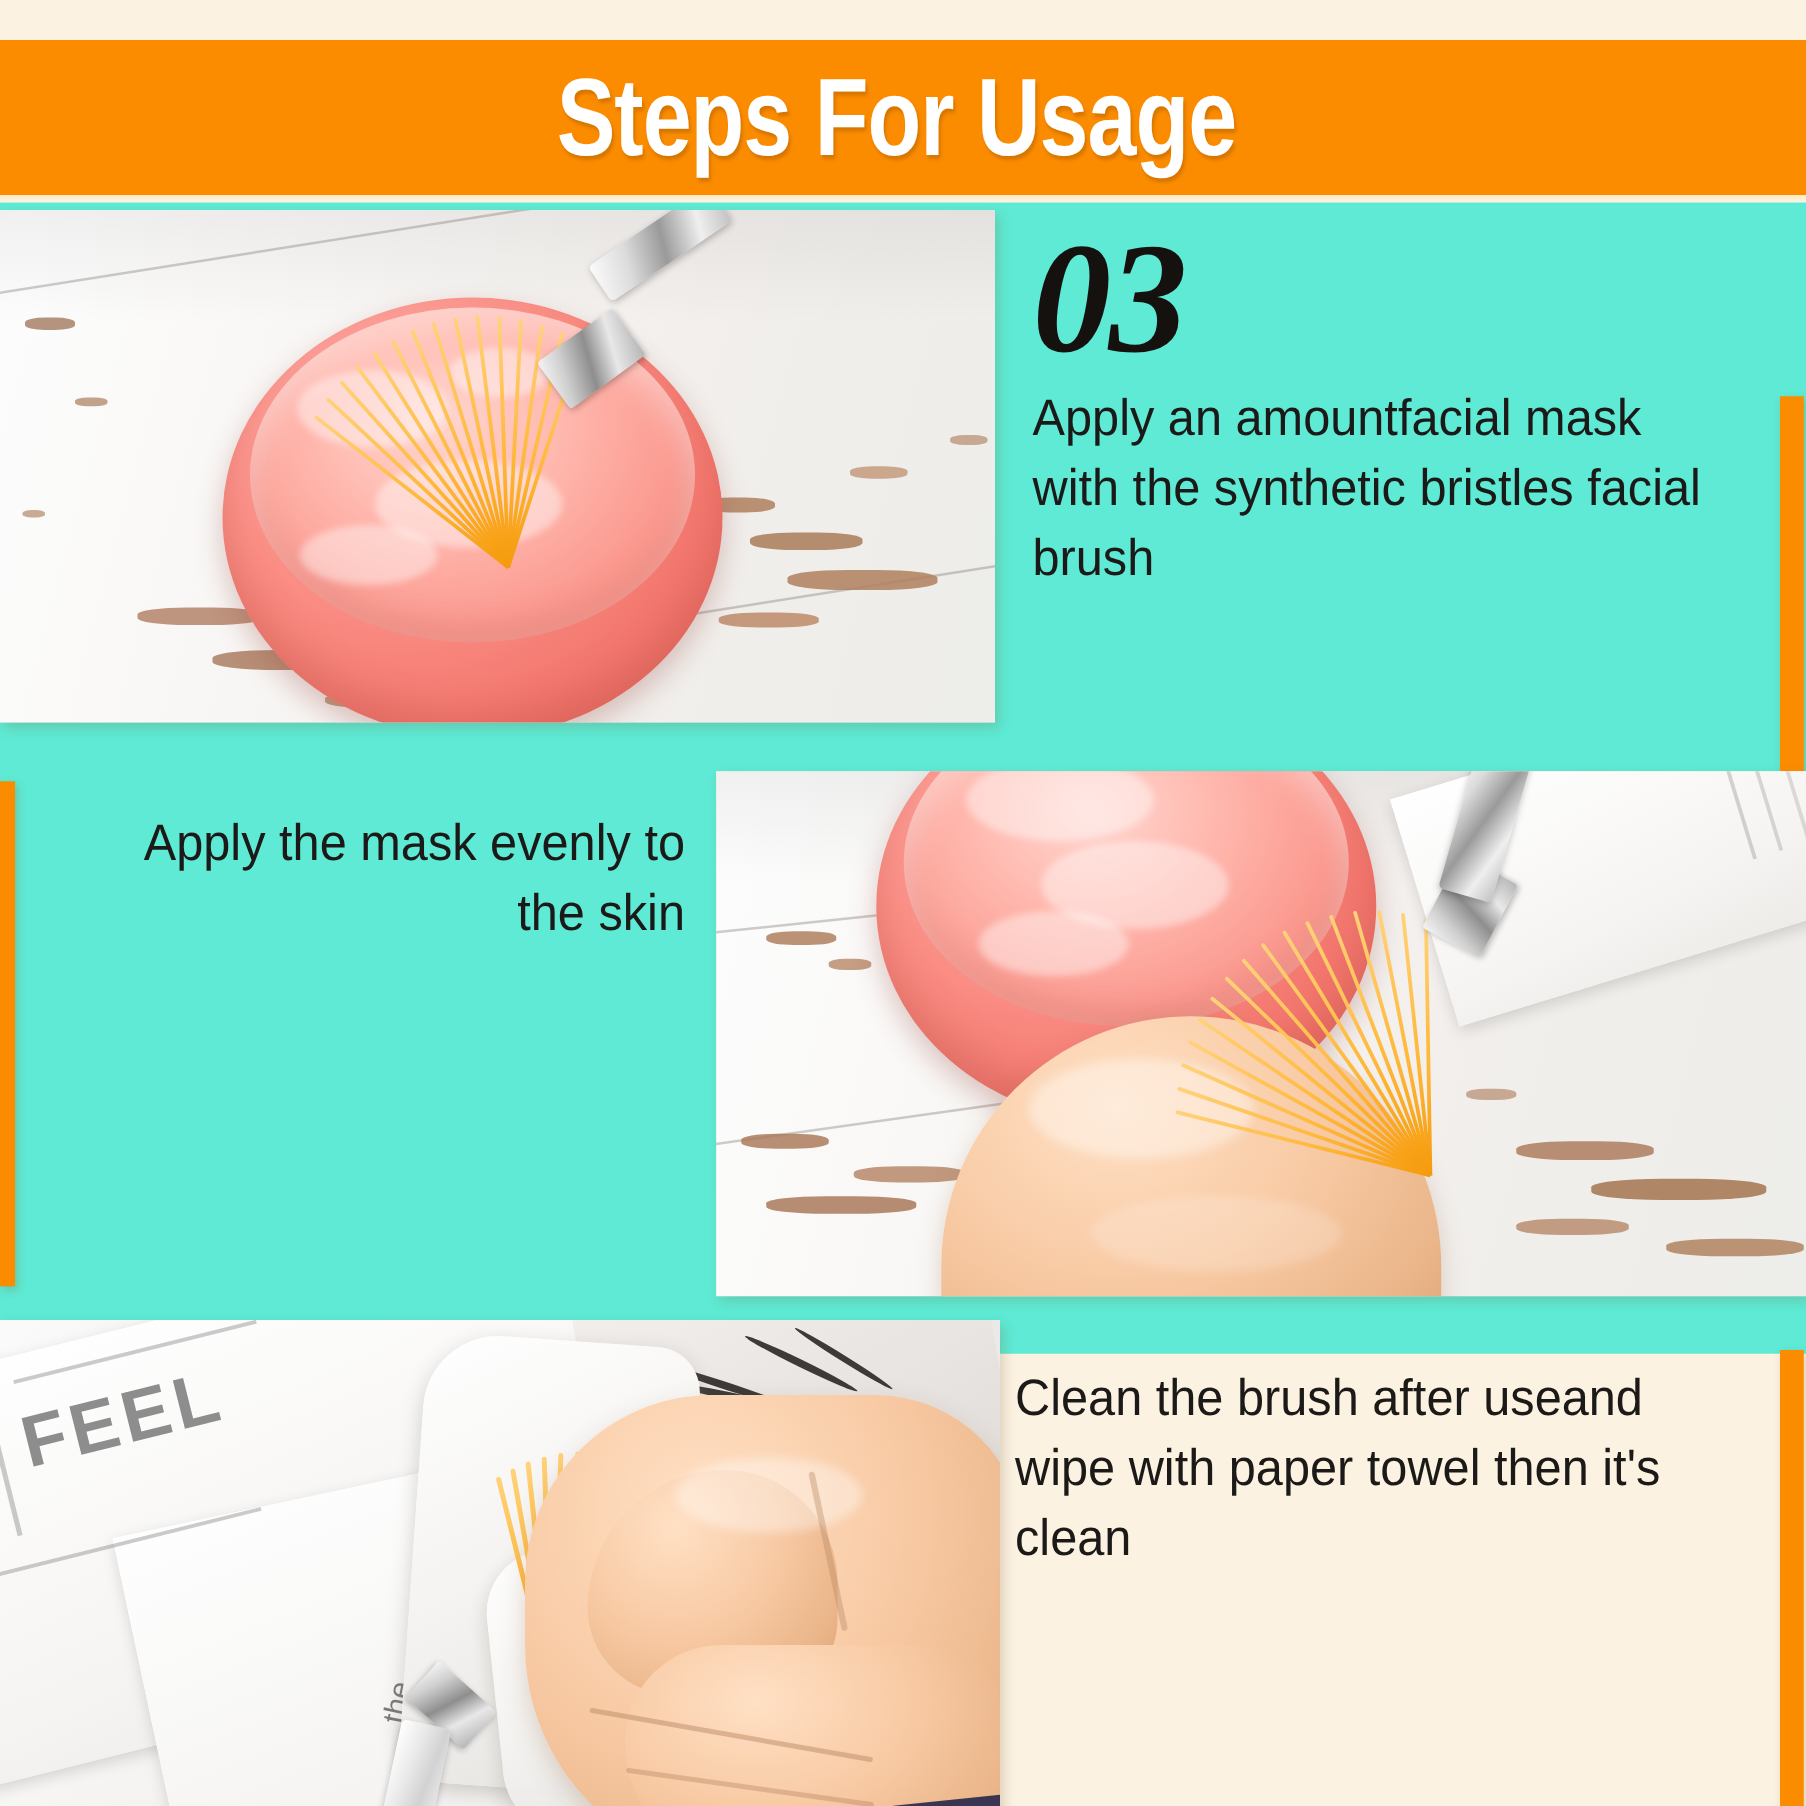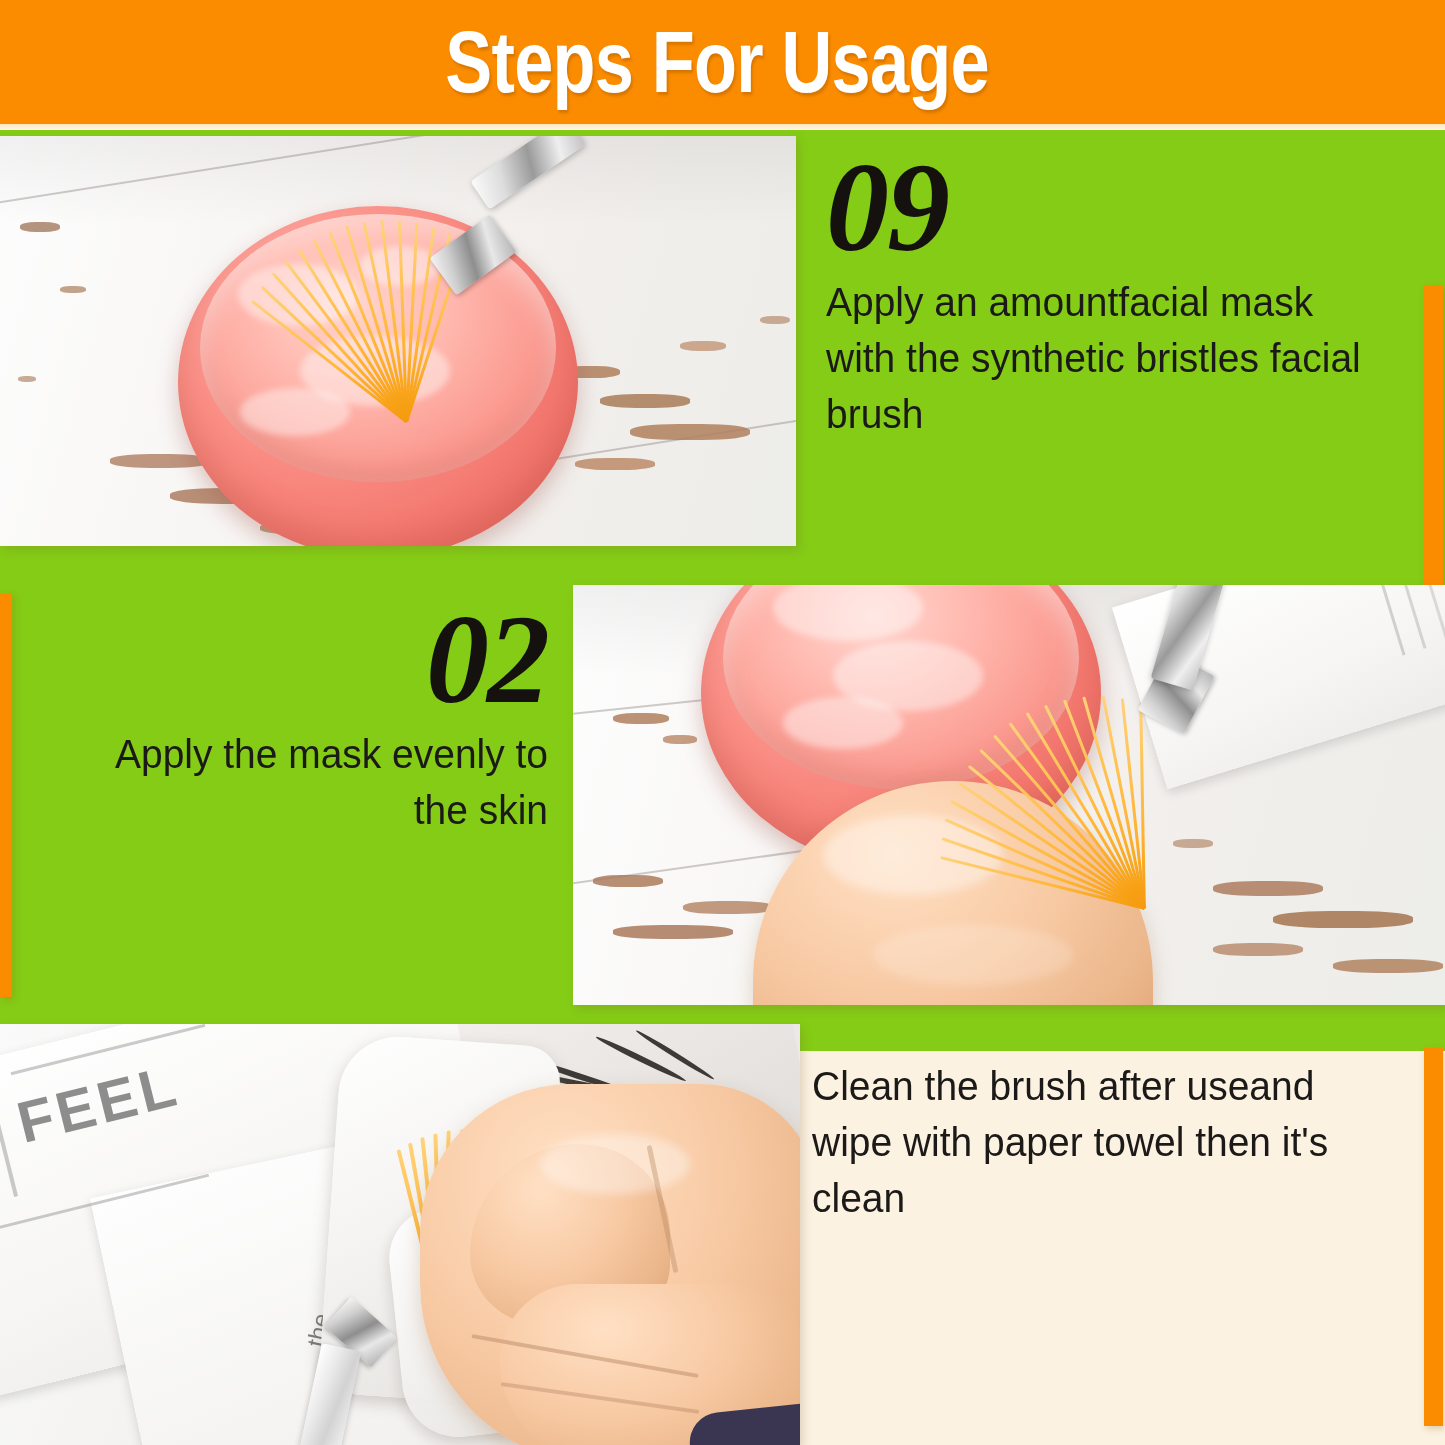--- a/index.html
+++ b/index.html
@@ -5,21 +5,22 @@
   * { margin:0; padding:0; box-sizing:border-box; }
   html, body {
     width:1445px; height:1445px;
     background:#FCF2E2;
     font-family:"Liberation Sans", sans-serif;
     overflow:hidden;
   }
   #page {
     position:relative;
     width:1445px; height:1051px;
-    background:#84cc16;
+    background:#5eead4;
+    margin-top:32px;
   }
 
   
   .header {
     position:absolute; left:0; top:0;
     width:1445px; height:124px;
     background:#FB8C00;
     display:flex; align-items:center; justify-content:center;
   }
   .header-title {
@@ -257,33 +258,32 @@
           <div class="bristle" style="height:196px; transform:rotate(14deg);"></div>
           <div class="bristle" style="height:193px; transform:rotate(19deg);"></div>
           <div class="bristle" style="height:189px; transform:rotate(24deg);"></div>
         </div>
         <div class="ferrule" style="left:436px; top:96px; width:74px; height:46px; transform:rotate(-36deg);"></div>
         <div class="handle" style="left:470px; top:10px; width:116px; height:34px; transform:rotate(-34deg);"></div>
       </div>
     </div>
 
     <div class="textblock tb-1">
-      <div class="step-num">09</div>
+      <div class="step-num">03</div>
       <div class="step-desc">Apply an amountfacial mask with the synthetic bristles facial brush</div>
     </div>
 
     <div class="accent-bar bar-1"></div>
   </div>
 
   <div class="row row-2">
 
     <div class="accent-bar bar-2" style="top:13px;"></div>
 
     <div class="textblock tb-2">
-      <div class="step-num">02</div>
       <div class="step-desc">Apply the mask evenly to the skin</div>
     </div>
 
     <div class="photo photo-2">
       <div class="scene">
         <div class="wood"></div>
         <div class="plank-line" style="left:-40px; top:132px; width:420px; transform:rotate(-6deg);"></div>
         <div class="plank-line" style="left:-20px; top:300px; width:300px; transform:rotate(-8deg);"></div>
 
         <div class="paper" style="left:558px; top:-40px; width:400px; height:190px; transform:rotate(-17deg);"></div>

